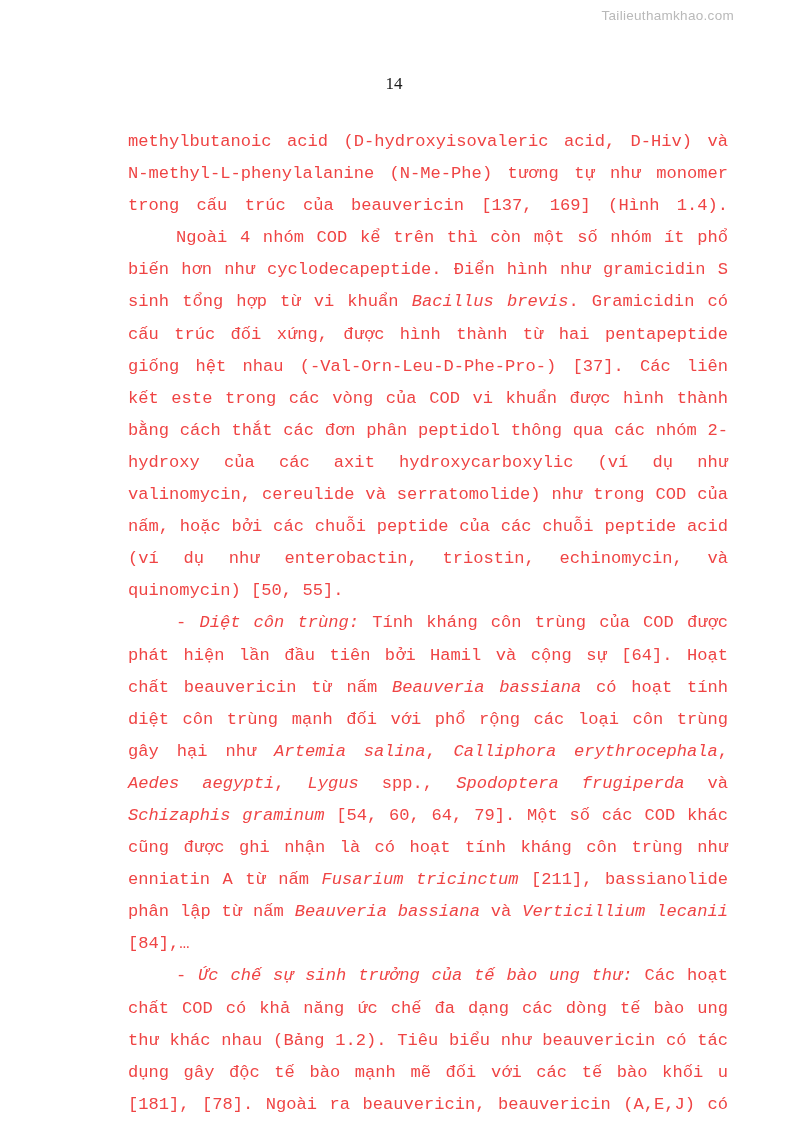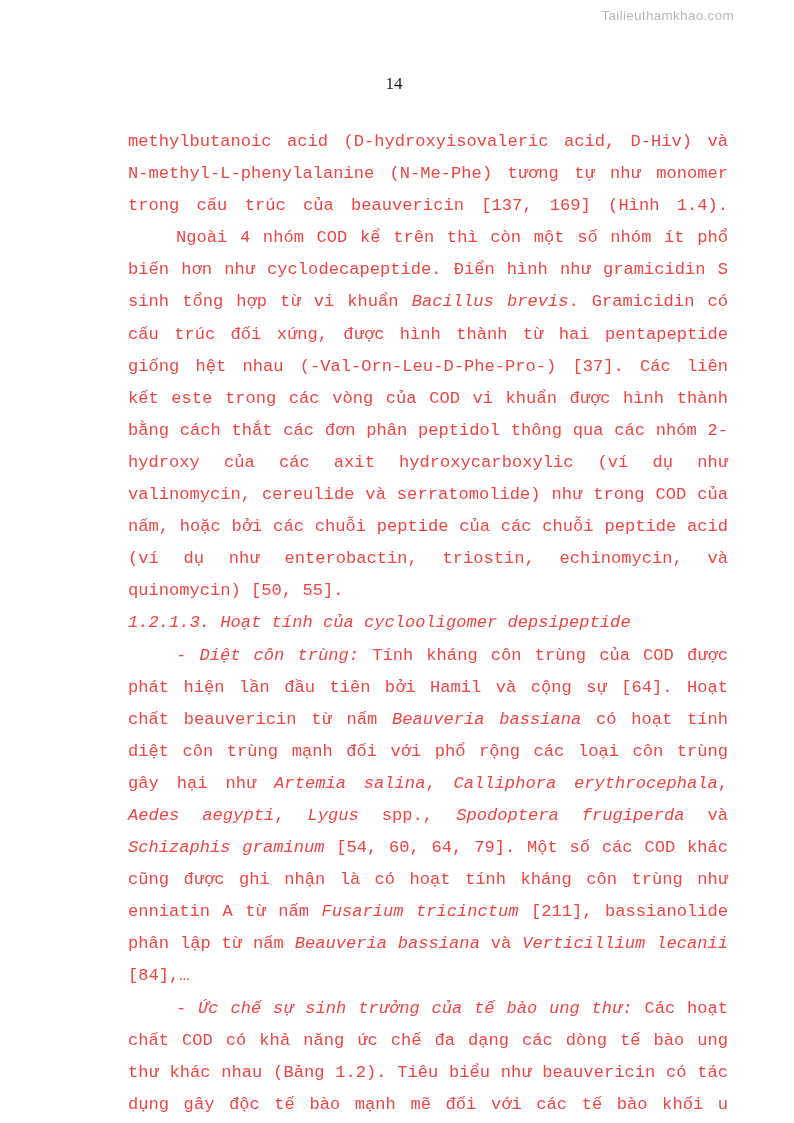--- a/index.html
+++ b/index.html
@@ -85,21 +85,20 @@
   <div class="watermark">Tailieuthamkhao.com</div>
 
   <div class="page-number">14</div>
 
   <div class="content">
 
     <p class="para-flush last-line-spread">methylbutanoic acid (D-hydroxyisovaleric acid, D-Hiv) và N-methyl-L-phenylalanine (N-Me-Phe) tương tự như monomer trong cấu trúc của beauvericin [137, 169] (Hình 1.4).</p>
 
     <p class="para-indent">Ngoài 4 nhóm COD kể trên thì còn một số nhóm ít phổ biến hơn như cyclodecapeptide. Điển hình như gramicidin S sinh tổng hợp từ vi khuẩn <i>Bacillus brevis</i>. Gramicidin có cấu trúc đối xứng, được hình thành từ hai pentapeptide giống hệt nhau (-Val-Orn-Leu-D-Phe-Pro-) [37]. Các liên kết este trong các vòng của COD vi khuẩn được hình thành bằng cách thắt các đơn phân peptidol thông qua các nhóm 2-hydroxy của các axit hydroxycarboxylic (ví dụ như valinomycin, cereulide và serratomolide) như trong COD của nấm, hoặc bởi các chuỗi peptide của các chuỗi peptide acid (ví dụ như enterobactin, triostin, echinomycin, và quinomycin) [50, 55].</p>
 
-    <p class="heading">1.2.1.3. Hoạt tính của cyclooligomer depsipeptide</p>
 
 
     <p class="para-indent">- <i>Diệt côn trùng:</i> Tính kháng côn trùng của COD được phát hiện lần đầu tiên bởi Hamil và cộng sự [64]. Hoạt chất beauvericin từ nấm <i>Beauveria bassiana</i> có hoạt tính diệt côn trùng mạnh đối với phổ rộng các loại côn trùng gây hại như <i>Artemia salina</i>, <i>Calliphora erythrocephala</i>, <i>Aedes aegypti</i>, <i>Lygus</i> spp., <i>Spodoptera frugiperda</i> và <i>Schizaphis graminum</i> [54, 60, 64, 79].  Một số các COD khác cũng được ghi nhận là có hoạt tính kháng côn trùng như enniatin A từ nấm <i>Fusarium tricinctum</i> [211], bassianolide phân lập từ nấm <i>Beauveria bassiana</i> và <i>Verticillium lecanii</i> [84],…</p>
 
     <p class="para-indent last-line-spread">- <i>Ức chế sự sinh trưởng của tế bào ung thư:</i> Các hoạt chất COD có khả năng ức chế đa dạng các dòng tế bào ung thư khác nhau (Bảng 1.2). Tiêu biểu như beauvericin có tác dụng gây độc tế bào mạnh mẽ đối với các tế bào khối u [181], [78]. Ngoài ra beauvericin, beauvericin (A,E,J) có khả năng ức chế sự sinh trưởng của các dòng tế bào ung thư như ung thư nguyên bào sợi ở khỉ</p>
 
   </div>
 
 </div>
 

